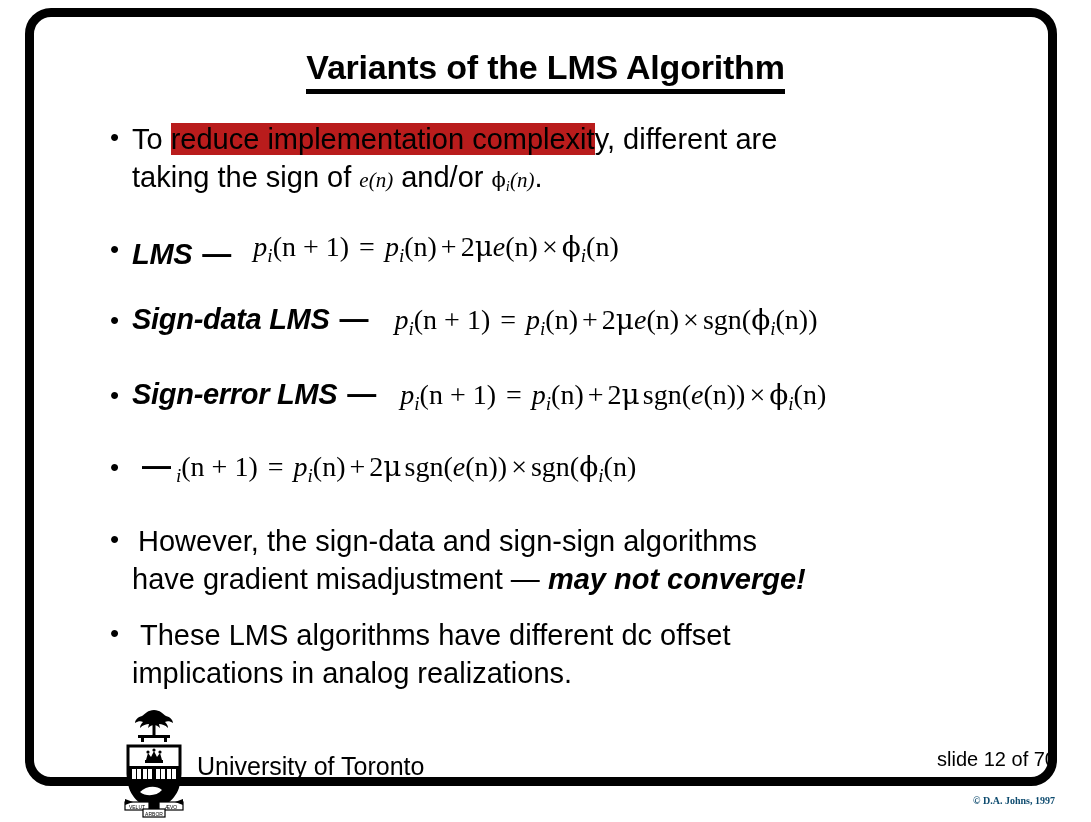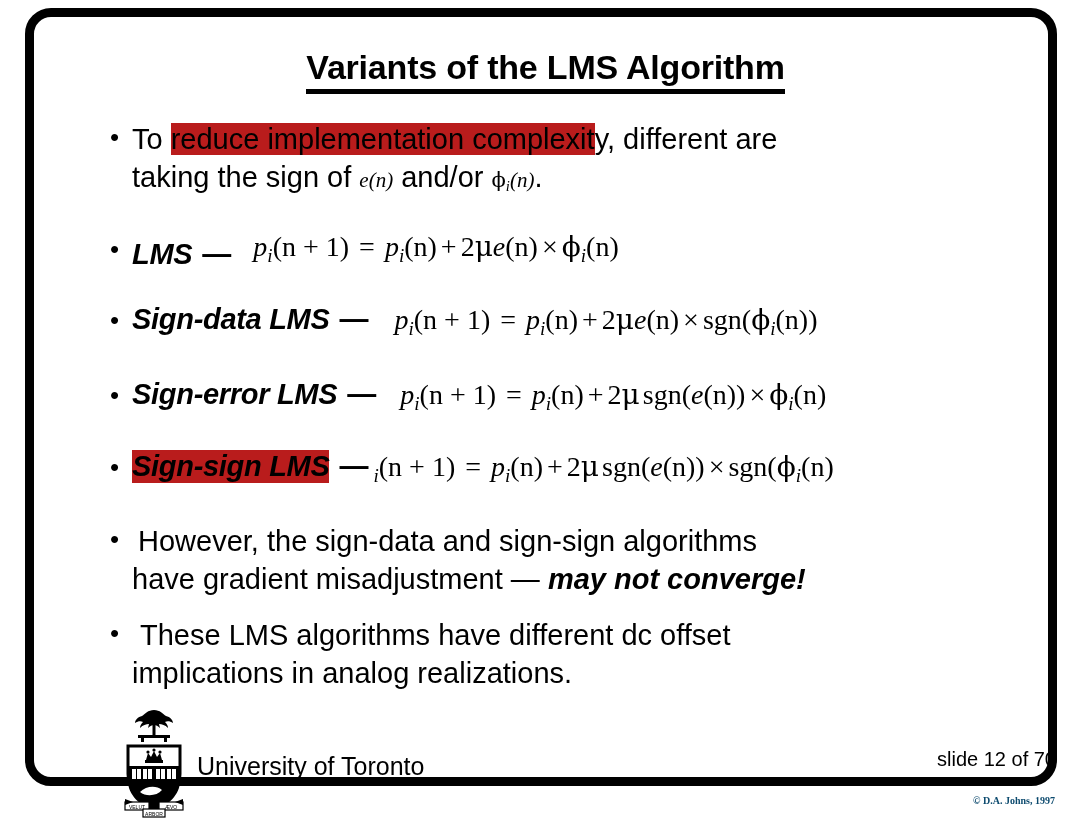--- a/index.html
+++ b/index.html
@@ -175,21 +175,20 @@
     <span class="dash">—</span>
     <span class="math" style="padding-left:24px;">
       <i>p</i><span class="sub">i</span><span class="up">(n + 1)</span><span class="op" style="padding:0 10px;">=</span><i>p</i><span class="sub">i</span><span class="up">(n)</span><span class="op">+</span><span class="up">2</span><span class="gk">μ</span><span class="up" style="padding-left:3px;">sgn(</span><i>e</i><span class="up">(n)</span><span class="up">)</span><span class="op">×</span><span class="up"></span><span class="gk">ϕ</span><span class="sub">i</span><span class="up">(n)</span><span class="up"></span>
     </span>
   </div>
 </div>
 
 <div class="bullet-row" style="left:110px; top:450px;">
   <div class="bullet-dot">•</div>
   <div style="display:flex;align-items:baseline;">
-    <span class="algo-name hl">Sign-sign LMS</span>
     <span class="dash">—</span>
     <span class="math" style="padding-left:5px;">
       <i></i><span class="sub">i</span><span class="up">(n + 1)</span><span class="op" style="padding:0 10px;">=</span><i>p</i><span class="sub">i</span><span class="up">(n)</span><span class="op">+</span><span class="up">2</span><span class="gk">μ</span><span class="up" style="padding-left:3px;">sgn(</span><i>e</i><span class="up">(n)</span><span class="up">)</span><span class="op">×</span><span class="up">sgn(</span><span class="gk">ϕ</span><span class="sub">i</span><span class="up">(n)</span><span class="up"></span>
     </span>
   </div>
 </div>
 
 <div class="bullet-row" style="left:110px; top:522px;">
   <div class="bullet-dot">•</div>
   <div>

